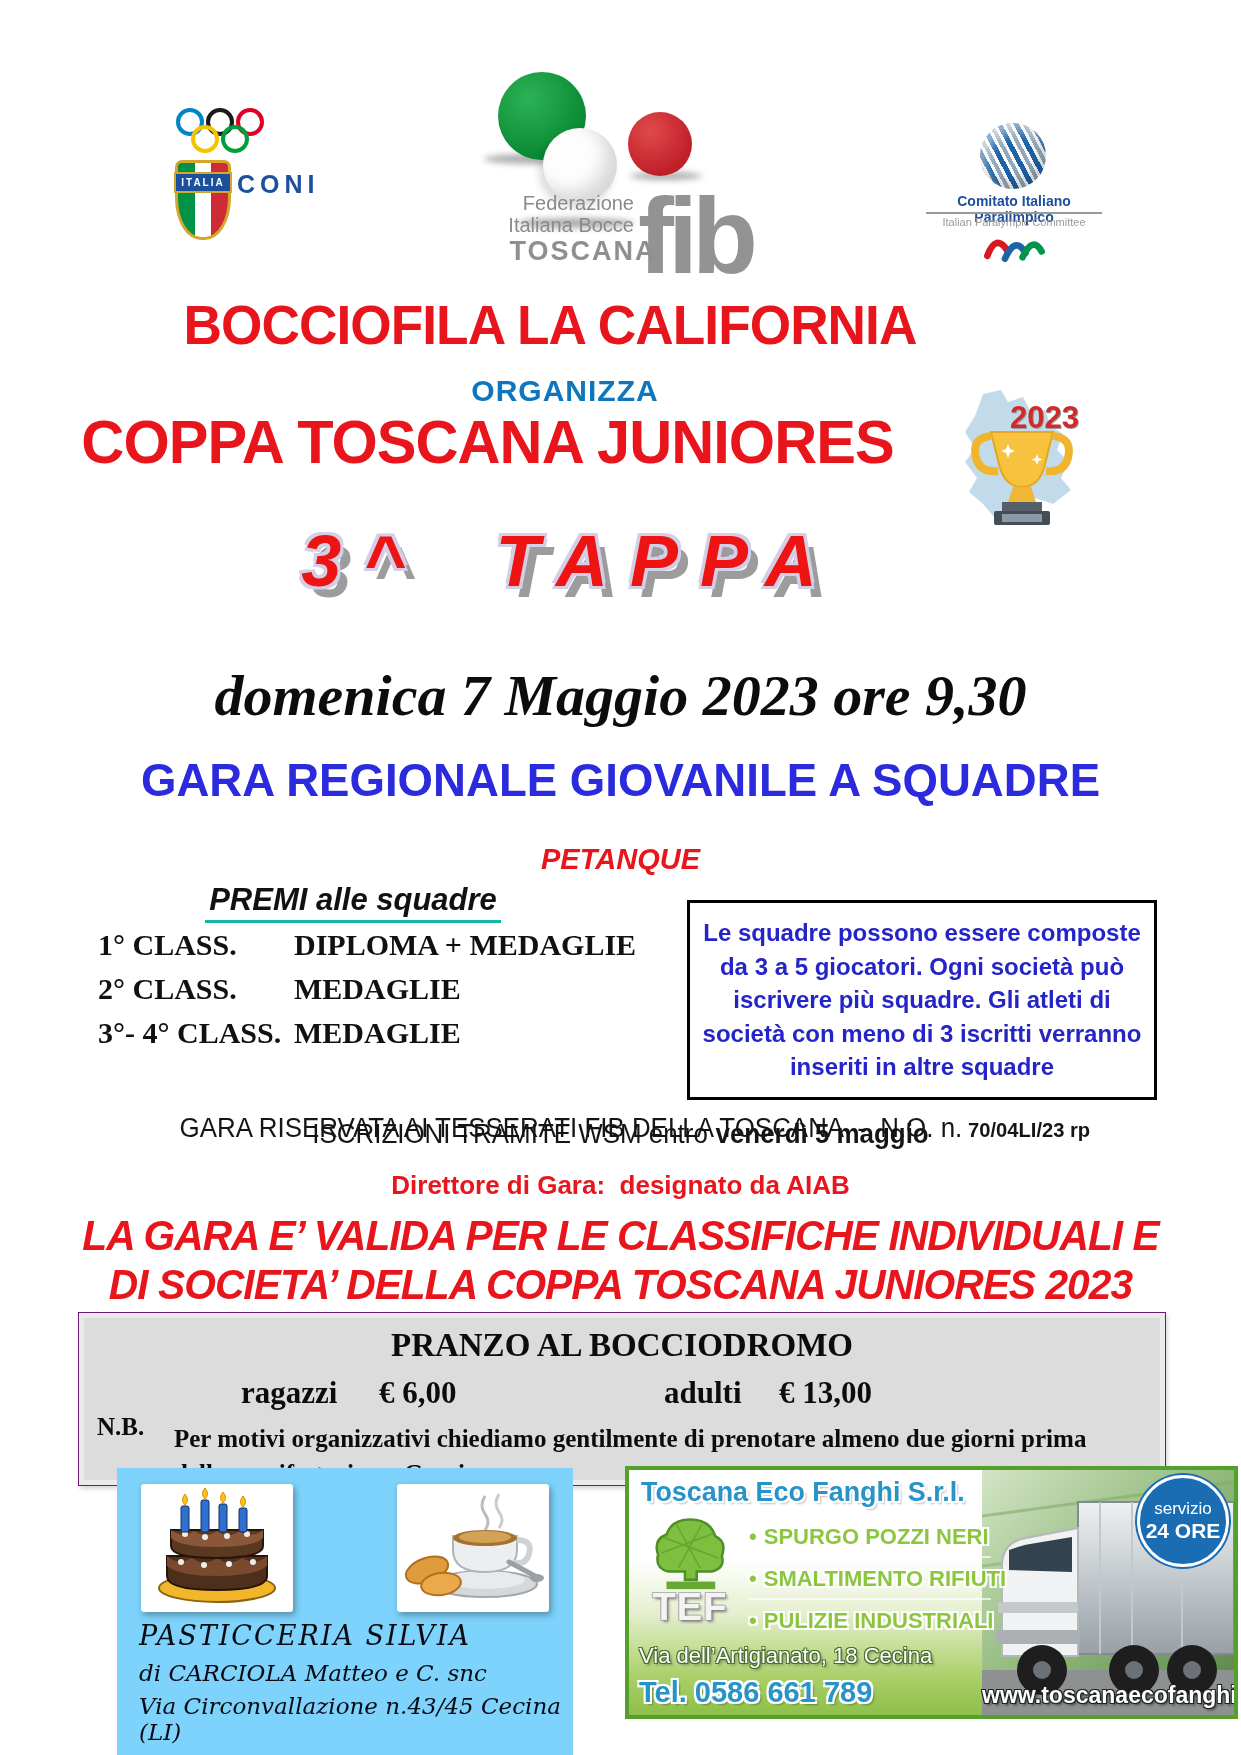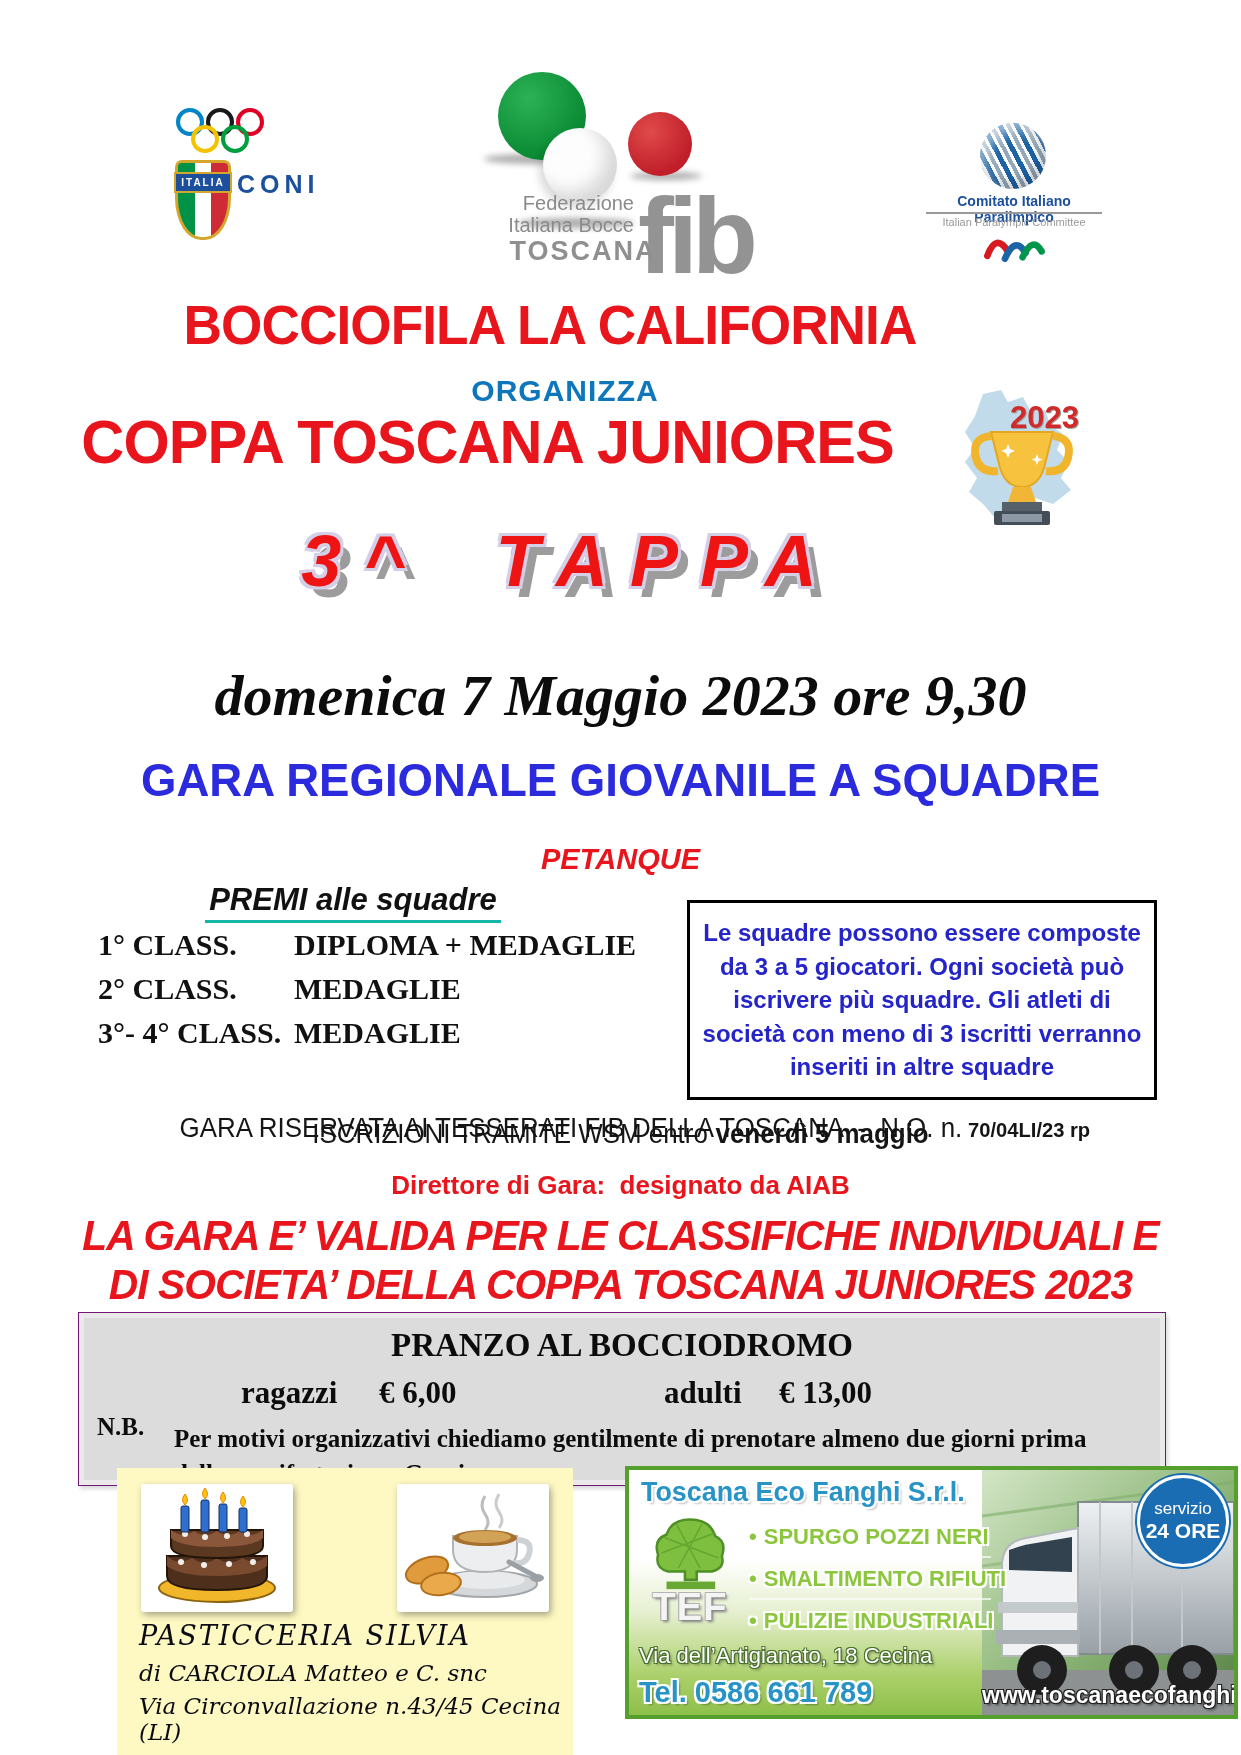--- a/index.html
+++ b/index.html
@@ -92,21 +92,21 @@
   .lunch{left:78px;top:1312px;width:1086px;height:172px;background:#dcdcdc;
     border:1px solid #701a75;box-shadow:inset 0 0 0 5px #eaeaea,2px 3px 4px rgba(0,0,0,.15);
     font-family:"Liberation Serif",serif;font-weight:bold;color:#0c0c0c;z-index:1;}
   .lunch-title{position:absolute;top:14px;width:100%;text-align:center;font-size:33px;}
   .price{position:absolute;top:62px;font-size:31px;}
   .p-kl{left:162px;} .p-kp{left:300px;} .p-al{left:585px;} .p-ap{left:700px;}
   .nb-label{position:absolute;left:18px;top:100px;font-size:25px;}
   .nb-text{position:absolute;left:95px;top:108px;font-size:25px;line-height:1.4;}
 
   
-  .sp-left{left:117px;top:1468px;width:456px;height:287px;background:#fef9c3;z-index:3;}
+  .sp-left{left:117px;top:1468px;width:456px;height:287px;background:#7dd3fc;z-index:3;}
   .photo{position:absolute;top:16px;width:152px;height:128px;background:#fff;border-radius:3px;
     box-shadow:2px 3px 7px rgba(0,0,0,.35);}
   .photo.cake{left:24px;} .photo.coffee{left:280px;}
   .sp-left-text{position:absolute;left:22px;top:152px;color:#0b0b14;
     font-family:"DejaVu Serif",serif;font-style:italic;}
   .spl-name{font-size:27px;letter-spacing:2px;margin-bottom:9px;}
   .spl-line{font-size:23px;margin-bottom:7px;}
 
   
   .sp-right{left:625px;top:1466px;width:613px;height:253px;box-sizing:border-box;

